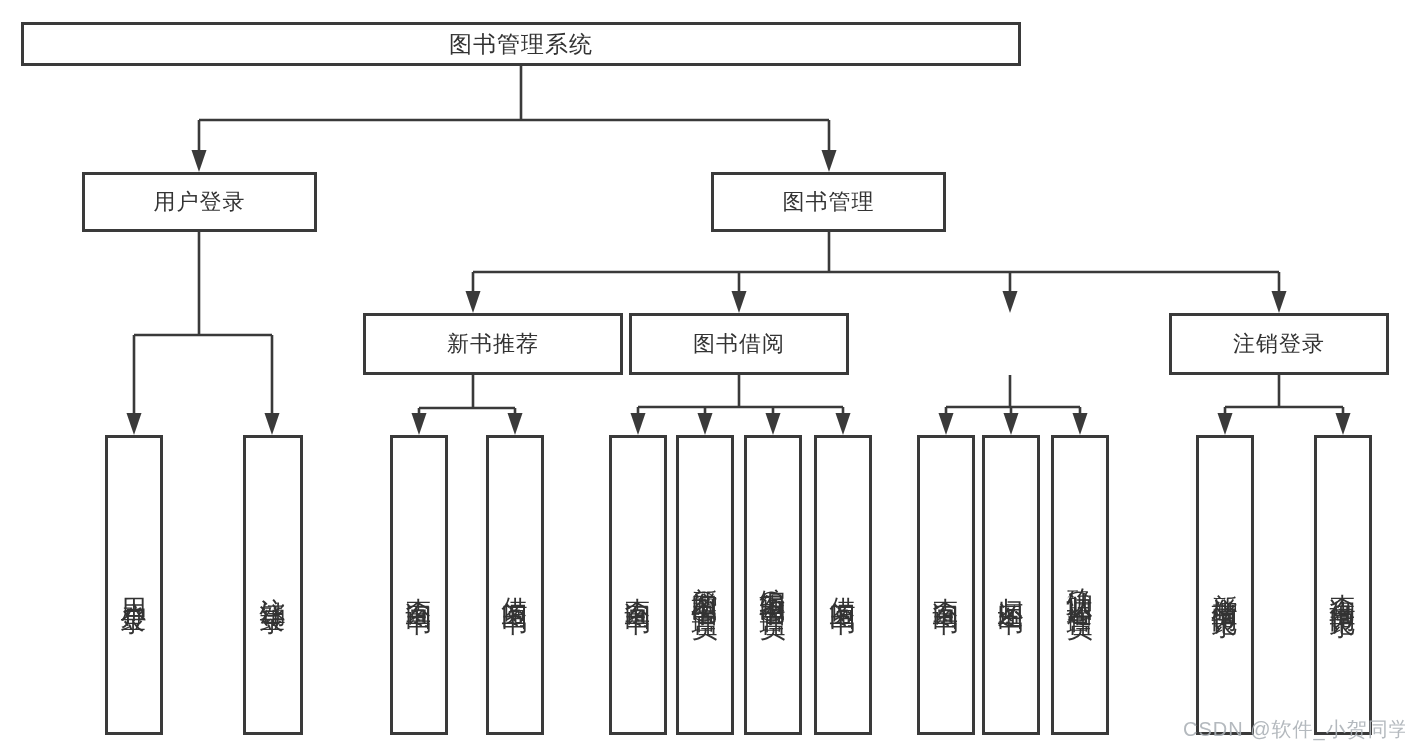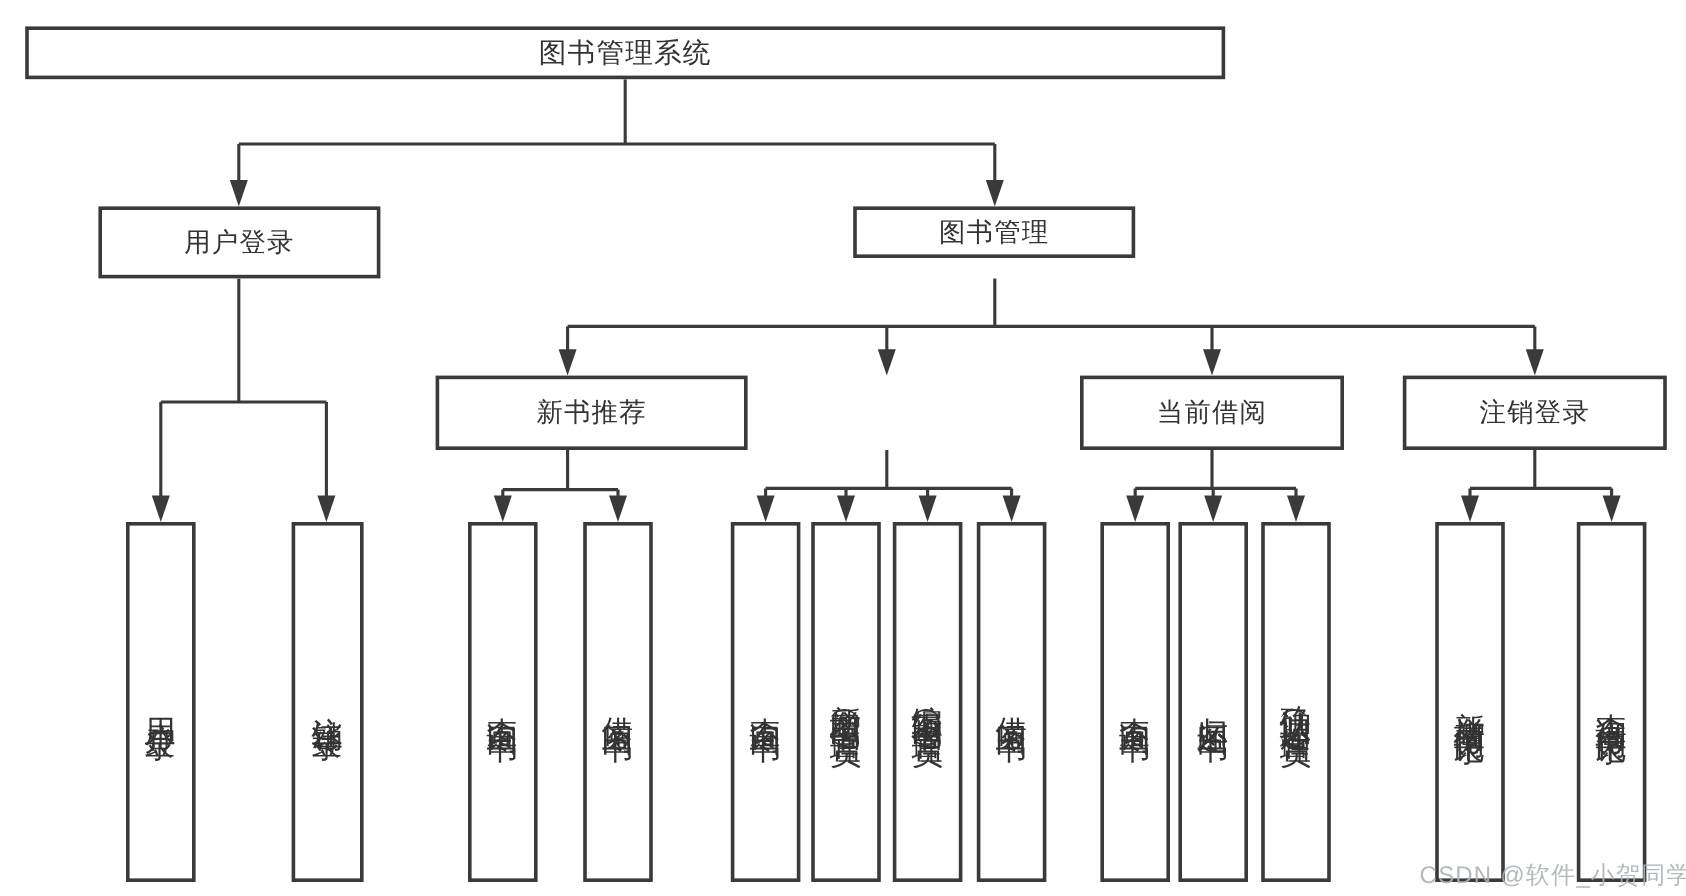--- a/index.html
+++ b/index.html
@@ -92,29 +92,29 @@
       <polygon points="1335.5,413 1350.5,413 1343,435" fill="#3a3a3a"></polygon>
     </svg>
 
   <div class="box hbox root-box" style="left:21px;top:22px;width:1000px;height:44px">
     <span>图书管理系统</span>
   </div>
 
   <div class="box hbox" style="left:82px;top:172px;width:235px;height:60px">
     <span>用户登录</span>
   </div>
-  <div class="box hbox" style="left:711px;top:172px;width:235px;height:43px">
+  <div class="box hbox" style="left:711px;top:172px;width:235px;height:60px">
     <span>图书管理</span>
   </div>
 
   <div class="box hbox" style="left:363px;top:313px;width:260px;height:62px">
     <span>新书推荐</span>
   </div>
-  <div class="box hbox" style="left:900px;top:313px;width:220px;height:62px">
-    <span>当前借阅</span>
+  <div class="box hbox" style="left:629px;top:313px;width:220px;height:62px">
+    <span>图书借阅</span>
   </div>
   <div class="box hbox" style="left:1169px;top:313px;width:220px;height:62px">
     <span>注销登录</span>
   </div>
 
   <div class="box vbox" style="left:105px;top:435px;width:58px;height:300px">
     <span>用户登录</span>
   </div>
   <div class="box vbox" style="left:243px;top:435px;width:60px;height:300px">
     <span>注销登录</span>

